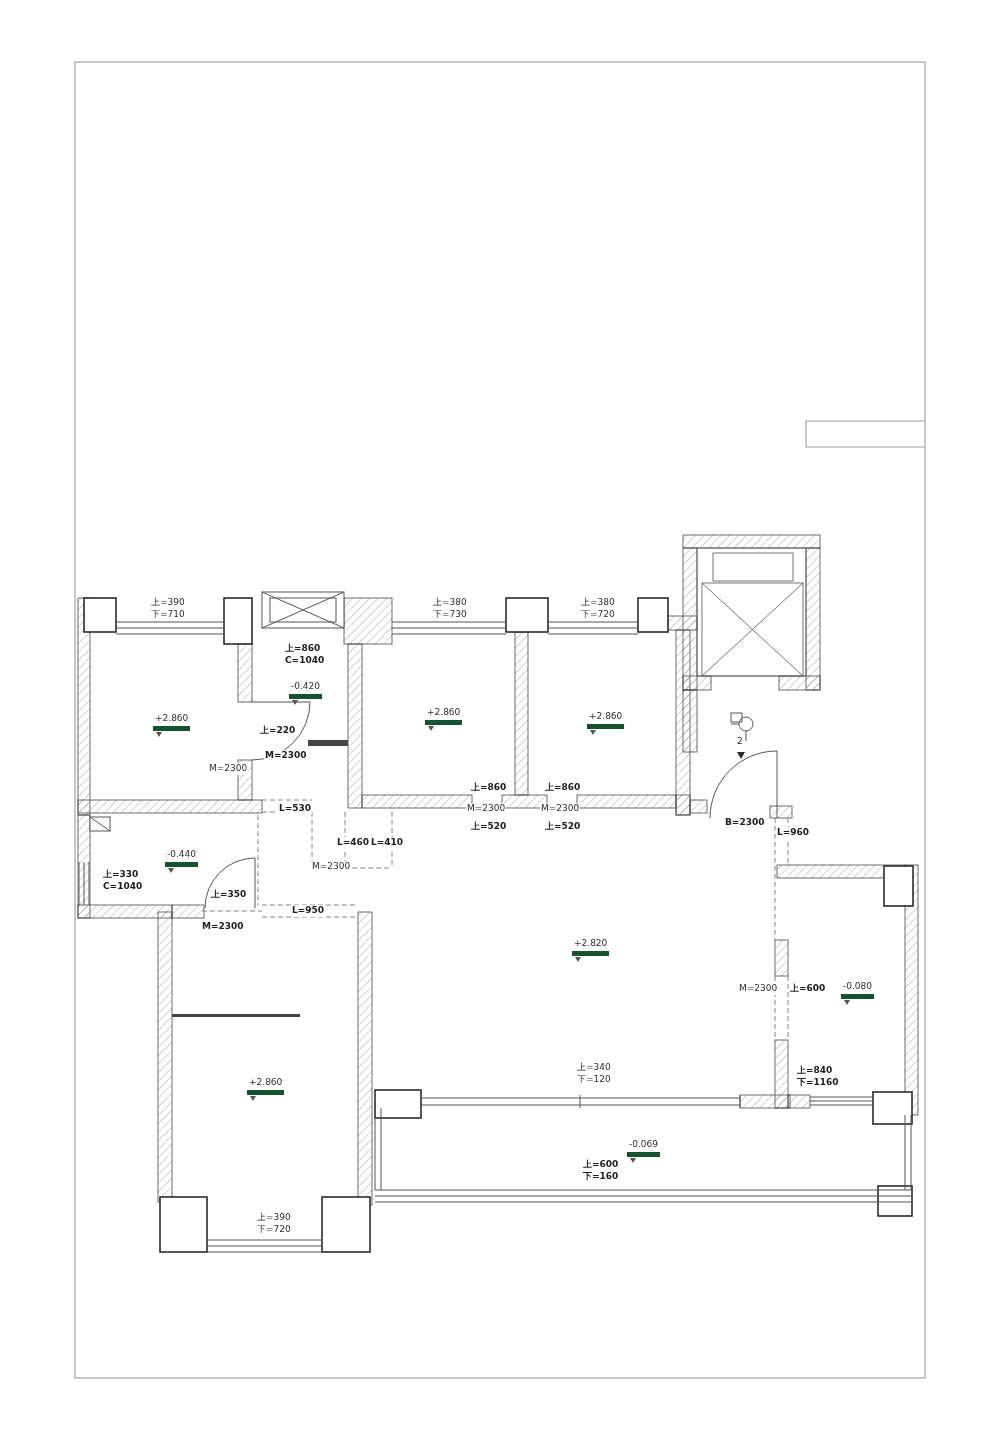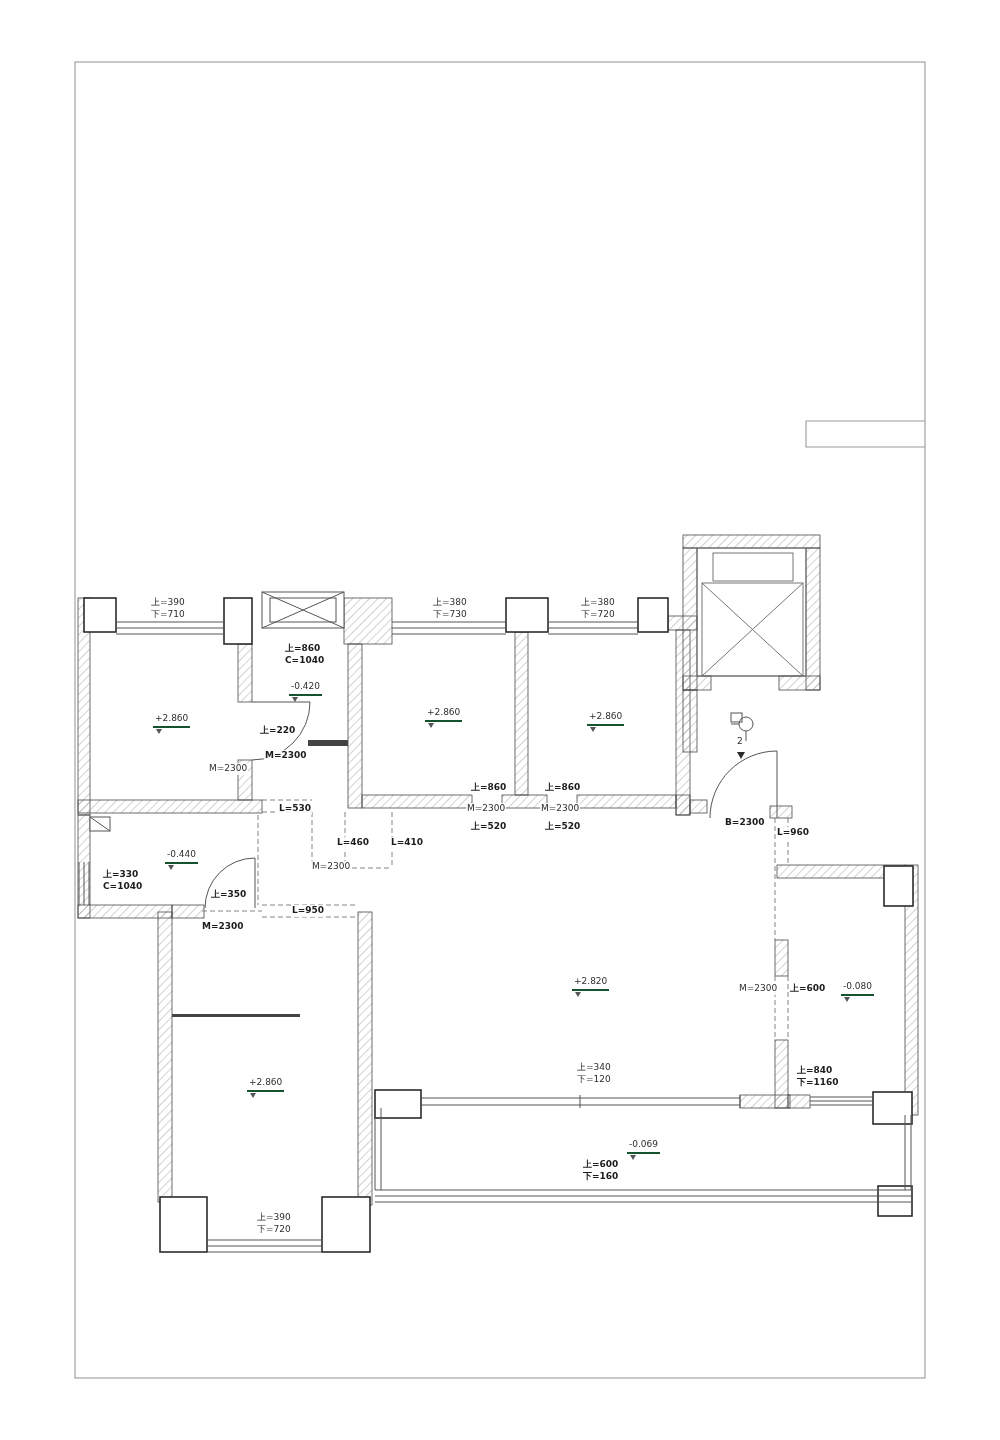--- a/index.html
+++ b/index.html
@@ -7,21 +7,21 @@
     position:relative;width:930px;height:1440px;background:#fff;
     font-family:"DejaVu Sans","Liberation Sans",sans-serif;overflow:hidden;
   }
   svg{position:absolute;left:0;top:0;}
   .lbl{
     position:absolute;font-size:9px;line-height:1.3;color:#2e2e2e;
     white-space:pre-line;background:rgba(255,255,255,.85);padding:0 1px;z-index:3;
   }
   .b{font-weight:bold;color:#1c1c1c;}
   .lvl{display:flex;flex-direction:column;align-items:flex-start;background:transparent;}
-  .lvl .val{border-bottom:2px solid #14532d;padding:0 2px 1px 2px;background:rgba(255,255,255,.85);text-align:right;}
+  .lvl .val{border-bottom:5px solid #14532d;padding:0 2px 1px 2px;background:rgba(255,255,255,.85);text-align:right;}
   .tri{width:0;height:0;border-left:3px solid transparent;border-right:3px solid transparent;
        border-top:5px solid #555;margin:1px 0 0 3px;}
   .tri-door{position:absolute;width:0;height:0;border-left:4px solid transparent;
        border-right:4px solid transparent;border-top:7px solid #2b2b2b;z-index:3;}
 </style>
 </head>
 <body>
 
 <div class="canvas">
 
@@ -168,21 +168,21 @@
   <div class="lbl b" style="left:278px;top:803px">L=530</div>
 
   <div class="lbl b" style="left:470px;top:782px">上=860</div>
   <div class="lbl" style="left:466px;top:803px">M=2300</div>
   <div class="lbl b" style="left:470px;top:821px">上=520</div>
   <div class="lbl b" style="left:544px;top:782px">上=860</div>
   <div class="lbl" style="left:540px;top:803px">M=2300</div>
   <div class="lbl b" style="left:544px;top:821px">上=520</div>
 
   <div class="lbl b" style="left:336px;top:837px">L=460</div>
-  <div class="lbl b" style="left:390px;top:837px">L=410</div>
+  <div class="lbl b" style="left:370px;top:837px">L=410</div>
   <div class="lbl" style="left:311px;top:861px">M=2300</div>
 
   <div class="lbl b" style="left:724px;top:817px">B=2300</div>
   <div class="lbl b" style="left:776px;top:827px">L=960</div>
 
   <div class="lbl b" style="left:102px;top:869px">上=330
 C=1040</div>
   <div class="lbl b" style="left:210px;top:889px">上=350</div>
   <div class="lbl b" style="left:291px;top:905px">L=950</div>
   <div class="lbl b" style="left:201px;top:921px">M=2300</div>
@@ -215,21 +215,21 @@
     <span class="tri"></span>
   </div>
   <div class="lbl lvl" style="left:586px;top:711px">
     <span class="val">+2.860</span>
     <span class="tri"></span>
   </div>
   <div class="lbl lvl" style="left:164px;top:849px">
     <span class="val">-0.440</span>
     <span class="tri"></span>
   </div>
-  <div class="lbl lvl" style="left:571px;top:976px">
+  <div class="lbl lvl" style="left:571px;top:938px">
     <span class="val">+2.820</span>
     <span class="tri"></span>
   </div>
   <div class="lbl lvl" style="left:840px;top:981px">
     <span class="val">-0.080</span>
     <span class="tri"></span>
   </div>
   <div class="lbl lvl" style="left:246px;top:1077px">
     <span class="val">+2.860</span>
     <span class="tri"></span>

